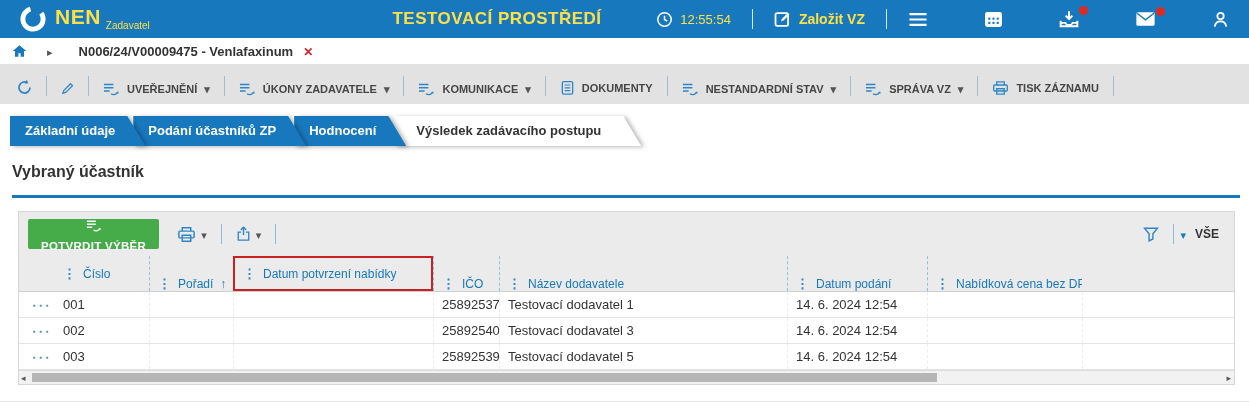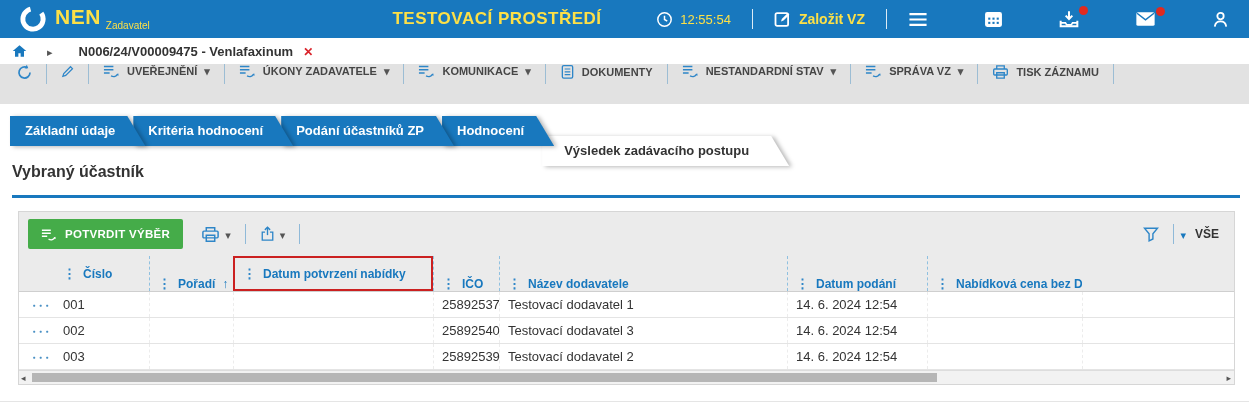--- a/index.html
+++ b/index.html
@@ -23,55 +23,55 @@
   
   .breadcrumb { height:26px; background:#fff; display:flex; align-items:center; padding-left:4px; gap:0; }
   .crumb-home { padding:0 8px; cursor:pointer; display:flex; }
   .crumb-caret { padding:0 12px; }
   .crumb-caret::before { content:"▸"; color:#555; font-size:11px; }
   .crumb-item { font-size:13px; font-weight:bold; color:#333; margin-left:14px; cursor:pointer; }
   .close-x { margin-left:10px; cursor:pointer; }
   .close-x::before { content:"✕"; color:#d9232a; font-weight:bold; font-size:12px; }
 
   
-  .action-toolbar { height:40px; background:#e2e2e2; display:flex; align-items:flex-start; padding:0 12px; color:#454545; }
+  .action-toolbar { height:40px; background:#e2e2e2; display:flex; align-items:flex-end; padding:8px 12px; color:#454545; }
   .tb-sep { width:1px; height:20px; background:#9cbdd4; margin:0 9px; }
   .tb-icon-btn { color:#2e86c8; display:flex; padding:0 4px; cursor:pointer; }
   .tb-menu { display:flex; align-items:center; gap:7px; padding:0 5px; font-size:11px; font-weight:bold; cursor:pointer; white-space:nowrap; }
   .tb-menu .mi { color:#2e86c8; display:flex; }
   .caret::before { content:"▾"; font-size:11px; color:#555; }
 
   
   .tab-strip { display:flex; margin-top:12px; padding-left:10px; height:30px; }
   .tab-wrap { filter:drop-shadow(3px 1px 2px rgba(0,0,0,.28)); margin-right:-12px; position:relative; }
   .tab-wrap:nth-child(1){ z-index:5;text-align:right; } .tab-wrap:nth-child(2){ z-index:4; }
   .tab-wrap:nth-child(3){ z-index:3; } .tab-wrap:nth-child(4){ z-index:2; }
   .tab-wrap:nth-child(5){ z-index:1; }
   .tab { height:30px; line-height:30px; background:#1878be; color:#fff; font-size:13px; font-weight:bold;
     padding:0 30px 0 15px; clip-path:polygon(0 0, calc(100% - 18px) 0, 100% 100%, 0 100%); cursor:pointer; white-space:nowrap; }
-  .tab.active { background:#fff; color:#333; padding:0 40px 0 22px;margin-top:20px; }
+  .tab.active { background:#fff; color:#333; padding:0 40px 0 22px; }
 
   
   .section-title { margin:17px 0 0 12px; font-size:16px; font-weight:bold; color:#333; }
   .section-rule { margin:14px 0 0 12px; width:1228px; height:3px; background:#1878be; }
 
   
   .grid-panel { margin:13px 0 0 18px; width:1217px; background:#ebebeb; border:1px solid #d6d6d6; overflow:hidden; }
   .grid-toolbar { height:44px; display:flex; align-items:center; padding:0 9px; }
   .confirm-btn { height:30px; display:flex; align-items:center; gap:8px; padding:0 13px; background:#45ac49; color:#fff;
-    font-size:11.5px; font-weight:bold; border:none; border-radius:2px; cursor:pointer; font-family:inherit; letter-spacing:.3px; }
+    font-size:11.5px; font-weight:bold; border:none; border-radius:2px; cursor:pointer; font-family:inherit; letter-spacing:.3px;flex-direction:column; }
   .gt-icon { color:#2e86c8; display:flex; align-items:center; gap:5px; padding:0 8px; cursor:pointer; }
   .gt-sep { width:1px; height:20px; background:#8fb9d8; margin:0 6px; }
   .gt-right { margin-left:auto; display:flex; align-items:center; }
   .all-caret::before { content:"▾"; color:#1878be; font-size:11px; }
   .all-label { font-size:12px; font-weight:bold; color:#333; margin-left:9px; margin-right:6px; }
 
   .cols { display:grid; grid-template-columns:36px 94px 84px 200px 66px 288px 140px 155px 170px; }
   .grid-header { height:36px; align-items:center; background:#ebebeb; border-bottom:1px solid #cfcfcf;
-    color:#1878be; font-size:12px; font-weight:bold; }
+    color:#1878be; font-size:12px; font-weight:normal; }
   .hcell { display:flex; align-items:center; gap:7px; padding-left:8px; height:100%; cursor:pointer; white-space:nowrap; overflow:hidden; }
   .hcell.dashed { border-left:1px dashed #8fc0e0;align-items:flex-end; }
   .hcell.highlighted { border:2px solid #cb2020; }
   .kebab::before { content:"⋮"; font-size:13px; font-weight:bold; color:#2e86c8; }
   .sort-asc::before { content:"↑"; color:#1878be; font-weight:bold; font-size:12px; }
 
   .grid-row { height:26px; align-items:center; background:#fff; border-bottom:1px solid #e4e4e4; font-size:13px; color:#333; }
   .cell { padding-left:8px; white-space:nowrap; overflow:hidden; }
   .cell.dashed { border-left:1px dashed #ececec; height:100%; display:flex; align-items:center; }
   .row-menu { display:flex; justify-content:center; cursor:pointer; }
@@ -290,23 +290,20 @@
     <span>TISK ZÁZNAMU</span>
   </div>
   <span class="tb-sep"></span>
 </div>
 
 <div class="tab-strip">
   <div class="tab-wrap">
       <div class="tab">Základní údaje</div>
     </div>
   <div class="tab-wrap">
-      <div class="tab">Kritéria hodnocení</div>
-    </div>
-  <div class="tab-wrap">
       <div class="tab">Podání účastníků ZP</div>
     </div>
   <div class="tab-wrap">
       <div class="tab">Hodnocení</div>
     </div>
   <div class="tab-wrap">
       <div class="tab active">Výsledek zadávacího postupu</div>
     </div>
 </div>
 
@@ -414,21 +411,21 @@
     <div class="cell dashed"></div>
     <div class="cell dashed"></div>
   </div>
 
   <div class="cols grid-row">
     <div class="cell row-menu"></div>
     <div class="cell">003</div>
     <div class="cell dashed"></div>
     <div class="cell dashed"></div>
     <div class="cell dashed">25892539</div>
-    <div class="cell dashed">Testovací dodavatel 2</div>
+    <div class="cell dashed">Testovací dodavatel 5</div>
     <div class="cell dashed">14. 6. 2024 12:54</div>
     <div class="cell dashed"></div>
     <div class="cell dashed"></div>
   </div>
 
   <div class="hscrollbar">
     <span class="hs-left"></span>
     <span class="hs-thumb"></span>
     <span class="hs-right"></span>
   </div>

